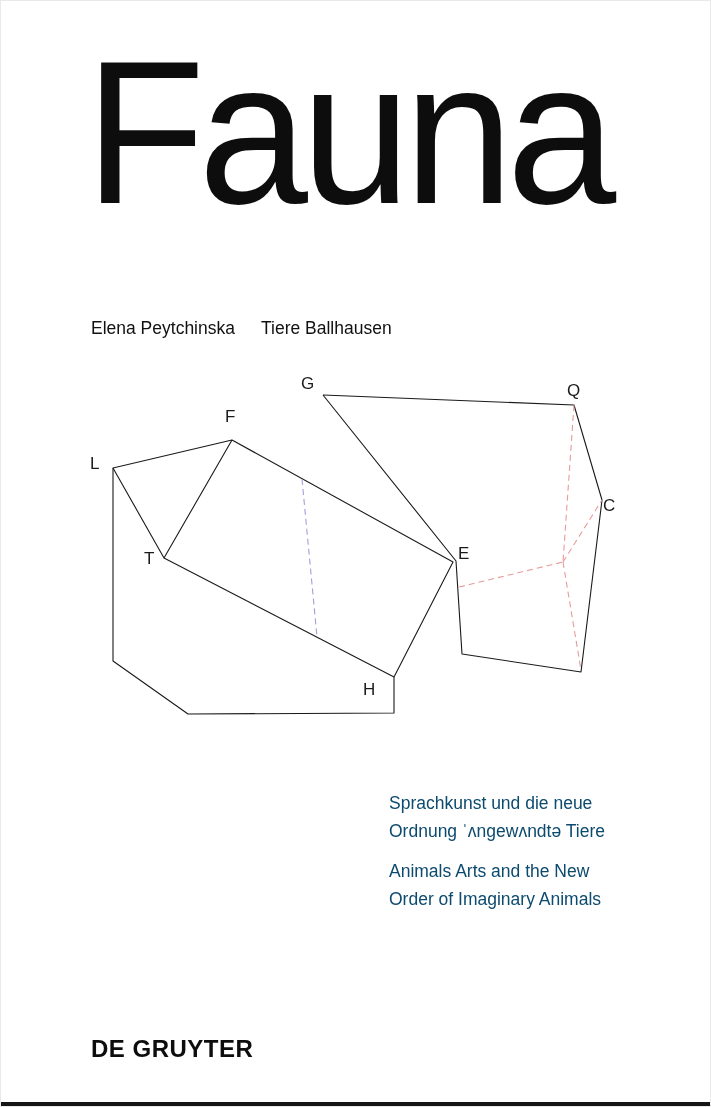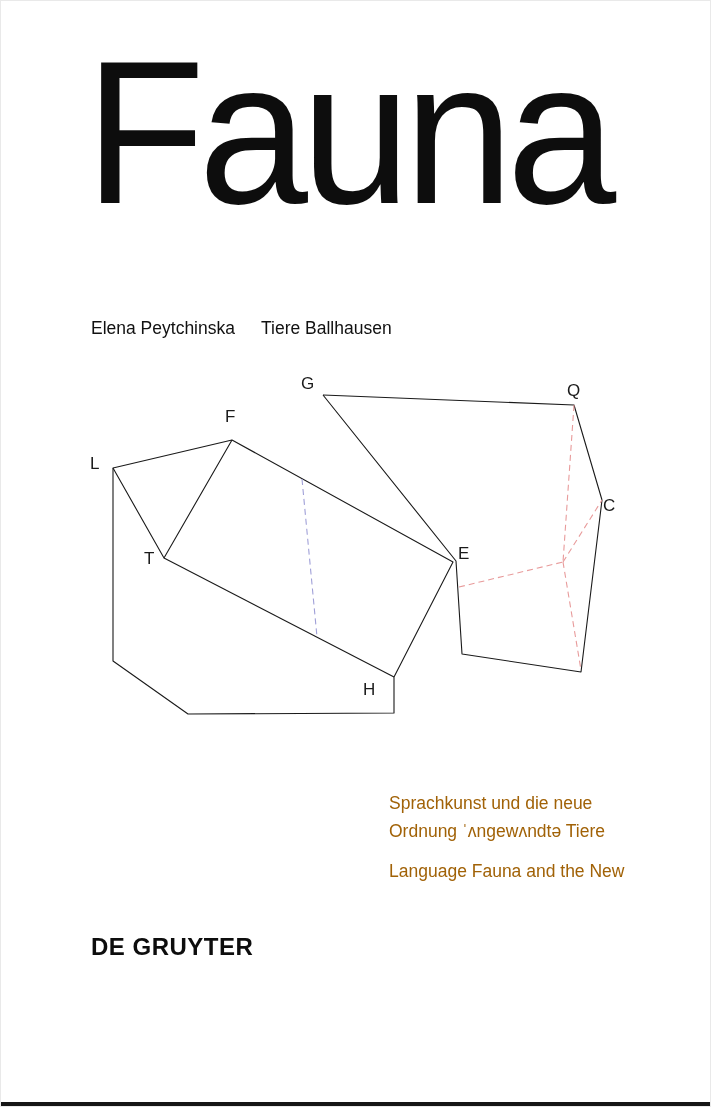--- a/index.html
+++ b/index.html
@@ -49,27 +49,27 @@
     position: absolute;
     font-size: 17px;
     color: #1a1a1a;
   }
   .subtitle {
     position: absolute;
     left: 388px;
     top: 788px;
     font-size: 17.5px;
     line-height: 28px;
-    color: #a16207;
+    color: #0c4a6e;
   }
   .subtitle .block + .block { margin-top: 12px; }
   .footer {
     position: absolute;
     left: 90px;
-    top: 932px;
+    top: 1034px;
     width: 540px;
     display: flex;
     align-items: baseline;
   }
   .publisher {
     font-size: 24px;
     font-weight: 700;
     letter-spacing: 0.5px;
     color: #0d0d0d;
     white-space: nowrap;
@@ -137,21 +137,22 @@
     <span class="vlabel" style="left:457px; top:543px;">E</span>
     <span class="vlabel" style="left:362px; top:679px;">H</span>
   </div>
 
   <div class="subtitle">
     <div class="block">
       <div>Sprachkunst und die neue</div>
       <div>Ordnung ˈʌngewʌndtə Tiere</div>
     </div>
     <div class="block">
-      <div>Language Fauna and the New</div>
+      <div>Animals Arts and the New</div>
+      <div>Order of Imaginary Animals</div>
     </div>
   </div>
 
   <div class="footer">
     <span class="publisher">DE GRUYTER</span>
   </div>
 
   <div class="bottom-bar"></div>
 
 </div>

